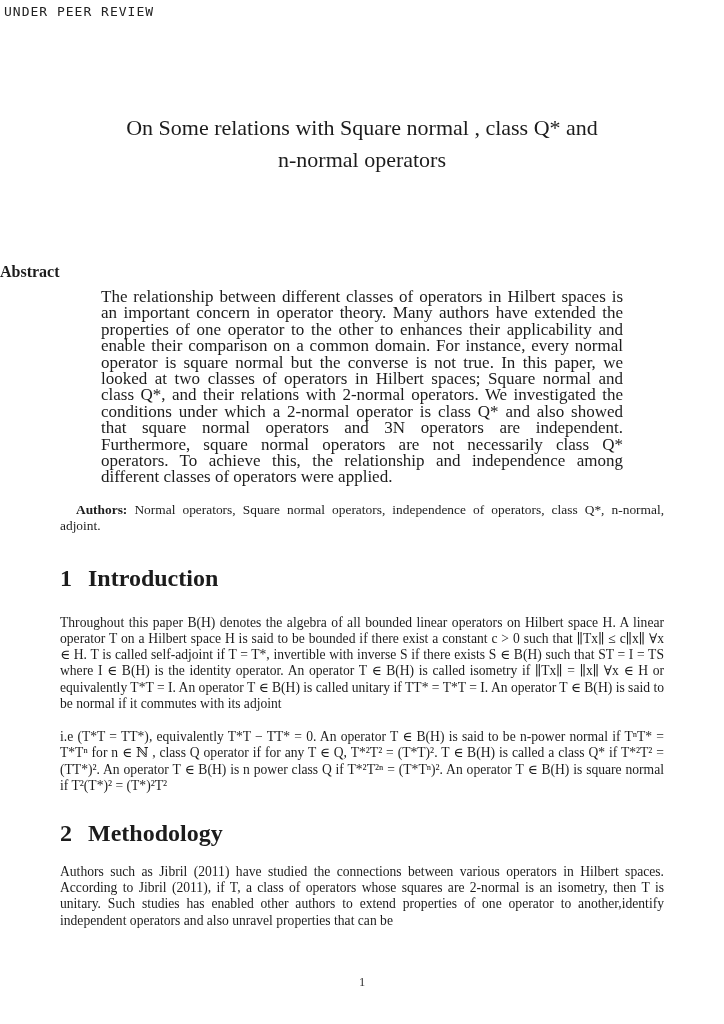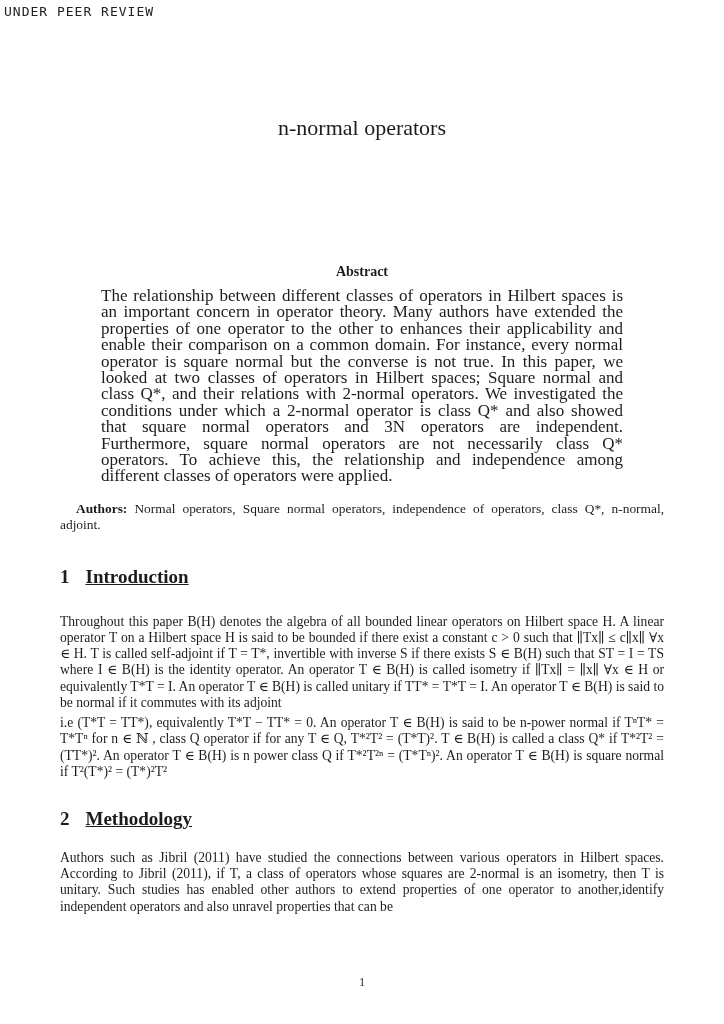--- a/index.html
+++ b/index.html
@@ -27,24 +27,23 @@
     color: #222;
   }
   .title-block {
     padding-top: 112px;
     text-align: center;
     font-size: 22px;
     line-height: 32px;
     color: #1c1c1c;
   }
   .abstract-heading {
-    margin-top: 120px;
-    text-align: center;
+    margin-top: 87px;
     font-weight: bold;
-    font-size: 14px;
+    font-size: 16px;
   }
   .abstract-body {
     width: 522px;
     margin: 8px auto 0 auto;
     font-size: 17px;
     line-height: 16.4px;
     text-align: justify;
   }
   .keywords {
     width: 604px;
@@ -53,38 +52,37 @@
     line-height: 16.5px;
     text-align: justify;
     text-indent: 16px;
   }
   .keywords .kw-label {
     font-weight: bold;
   }
   .section-heading {
     width: 604px;
     margin: 30px auto 0 auto;
-    font-size: 19px;
+    font-size: 24px;
     font-weight: bold;
     line-height: 26px;
-    text-decoration: underline;
   }
   .section-heading .sec-num {
     display: inline-block;
     margin-right: 16px;
   }
   .body-par {
     width: 604px;
     margin: 24px auto 0 auto;
     font-size: 13.6px;
     line-height: 16.2px;
     text-align: justify;
   }
   .body-par.cont {
-    margin-top: 4px;
+    margin-top: 17px;
   }
   .sec2-heading {
     margin-top: 26px;
   }
   .meth-par {
     margin-top: 18px;
   }
   .page-number {
     position: absolute;
     top: 975px;
@@ -96,20 +94,21 @@
   }
 </style>
 </head>
 <body>
 
 <div class="page">
 
   <div class="watermark">UNDER PEER REVIEW</div>
 
   <div class="title-block">
+    <div>On Some relations with Square normal , class Q* and</div>
     <div>n-normal operators</div>
   </div>
 
   <div class="abstract-heading">Abstract</div>
 
   <div class="abstract-body">The relationship between different classes of operators in Hilbert spaces is an important concern in operator theory. Many authors have extended the properties of one operator to the other to enhances their applicability and enable their comparison on a common domain. For instance, every normal operator is square normal but the converse is not true. In this paper, we looked at two classes of operators in Hilbert spaces; Square normal and class Q*, and their relations with 2-normal operators. We investigated the conditions under which a 2-normal operator is class Q* and also showed that square normal operators and 3N operators are independent. Furthermore, square normal operators are not necessarily class Q* operators. To achieve this, the relationship and independence among different classes of operators were applied.</div>
 
   <div class="keywords">
     <span class="kw-label">Authors:</span><span> Normal operators, Square normal operators, independence of operators, class Q*, n-normal, adjoint.</span>
   </div>

